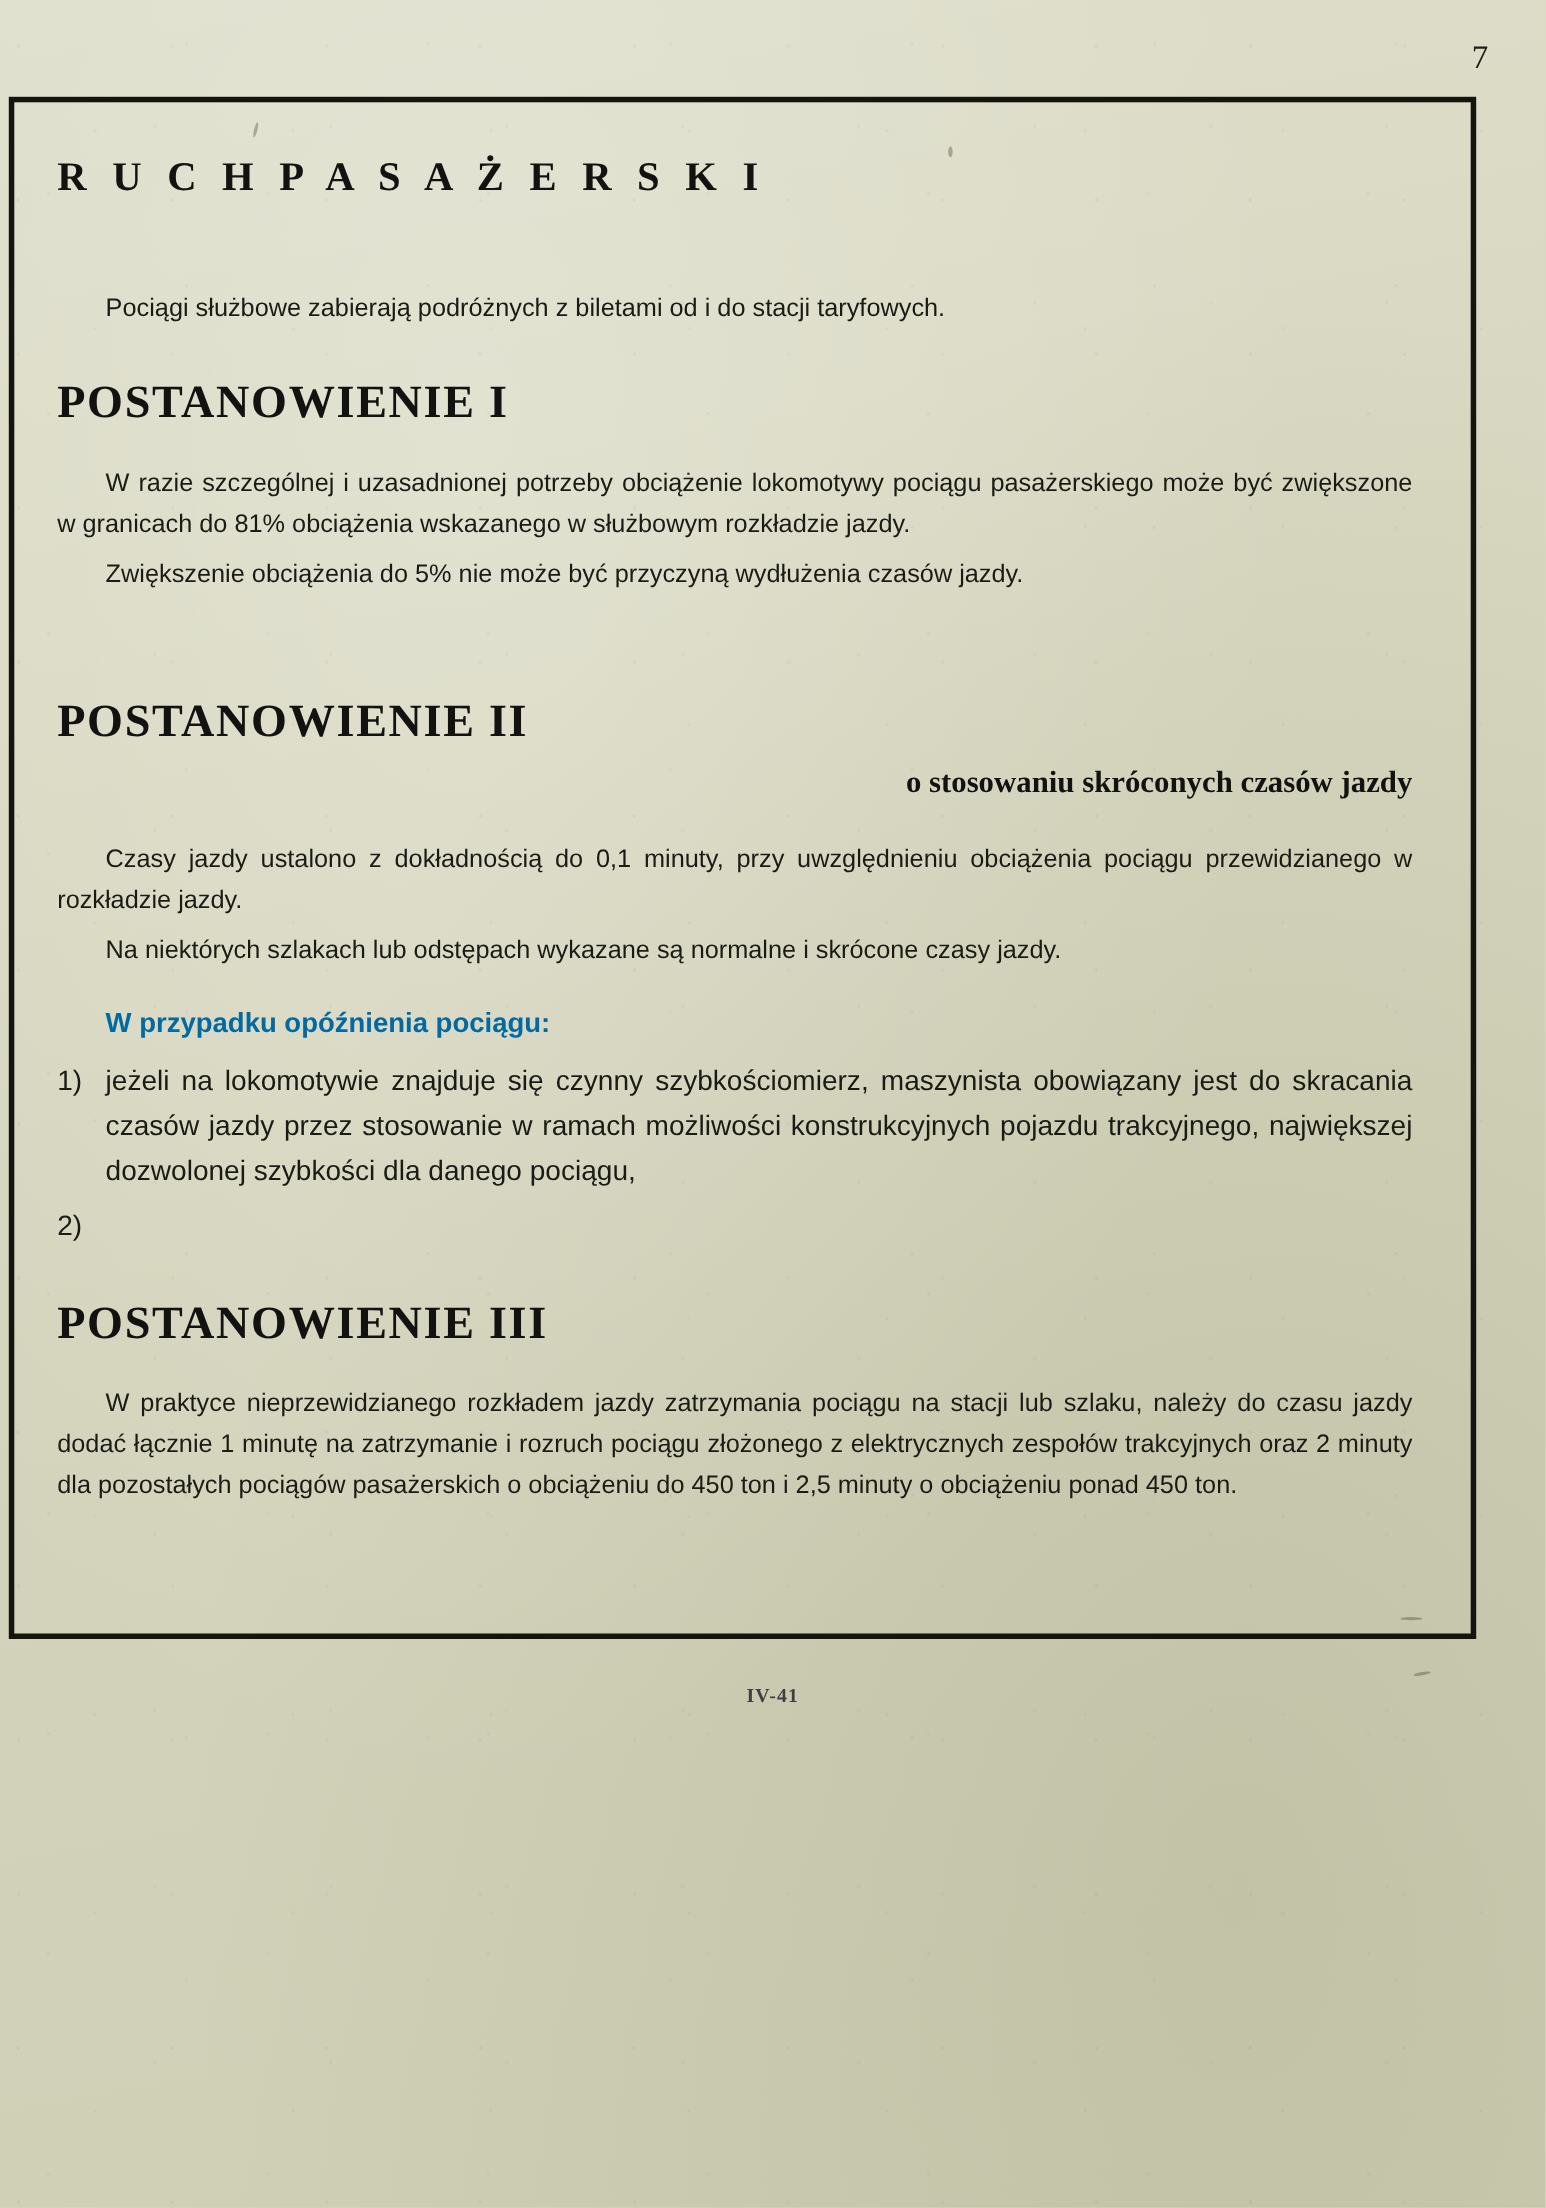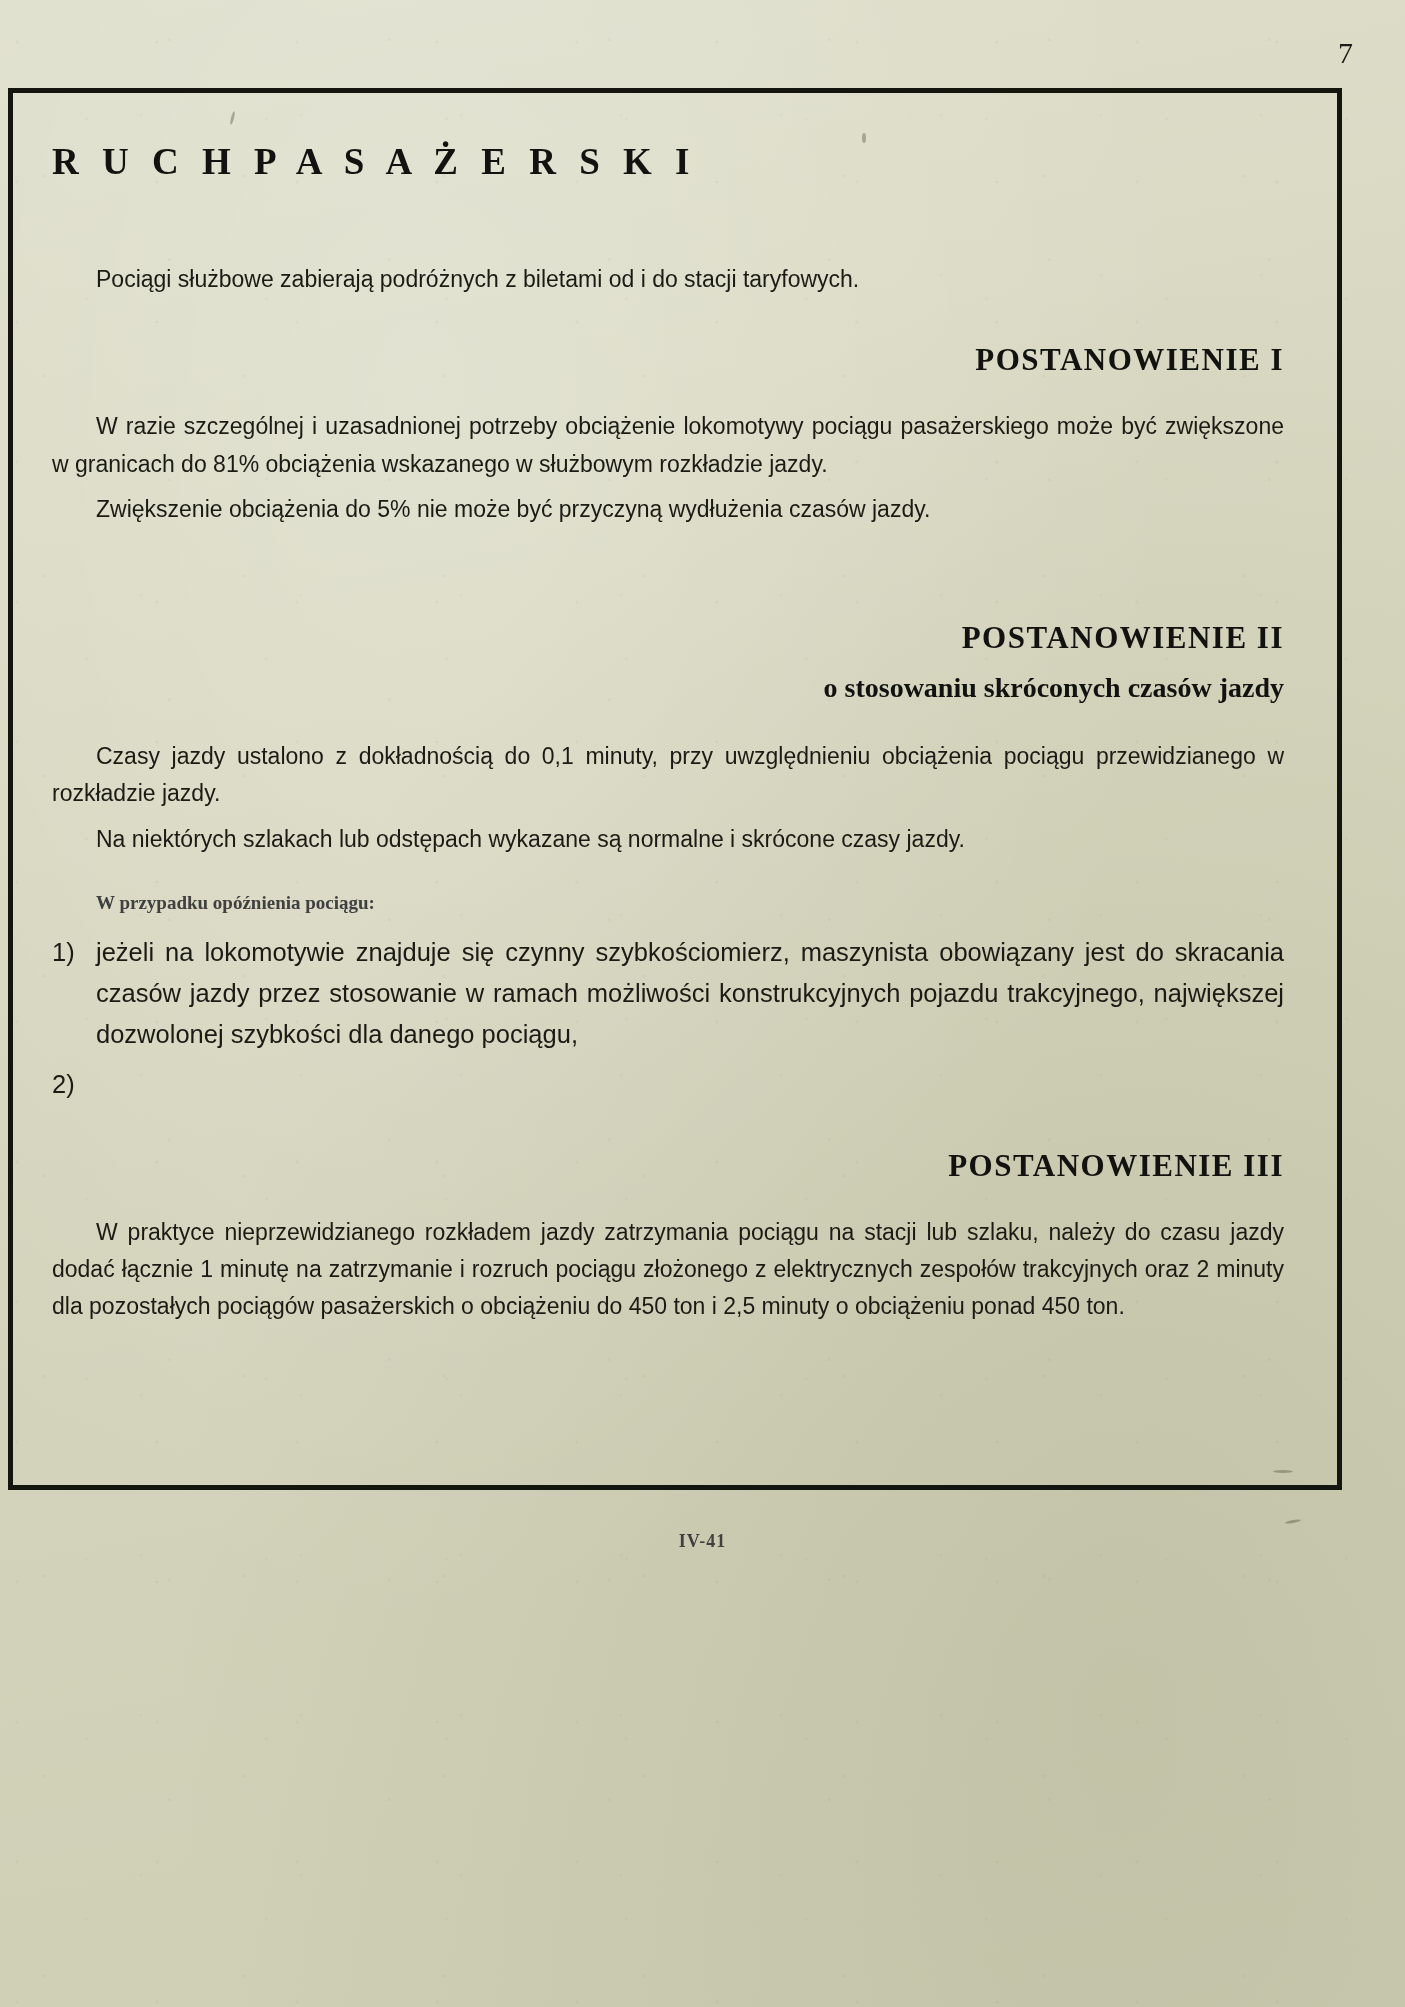--- a/index.html
+++ b/index.html
@@ -92,42 +92,42 @@
     line-height: 1.62;
     margin: 0 0 8px 0;
     text-align: justify;
     text-indent: 44px;
     color: #1b1b15;
   }
 
   h2.sec-title {
     font-family: "Liberation Serif", serif;
     font-weight: bold;
-    font-size: 31px;
+    font-size: 42px;
     letter-spacing: 1.5px;
-    text-align: right;
+    text-align: left;
     margin: 44px 0 30px 0;
     color: #121210;
   }
   h3.sub-title {
     font-family: "Liberation Serif", serif;
     font-weight: bold;
     font-size: 28px;
     text-align: right;
     margin: -14px 0 34px 0;
     color: #121210;
   }
 
   .lead-bold {
-    font-family: Liberation Serif, serif;
-    font-weight: bold;
-    font-size: 19px;
+    font-family: Liberation Sans, sans-serif;
+    font-weight: bold;
+    font-size: 25px;
     margin: 34px 0 18px 0;
     text-indent: 44px;
-    color: #404040;
+    color: #0369a1;
   }
 
   ol.num-list {
     list-style: none;
     margin: 0;
     padding: 0;
   }
   ol.num-list li {
     font-family: "Liberation Sans", sans-serif;
     font-size: 25.5px;

